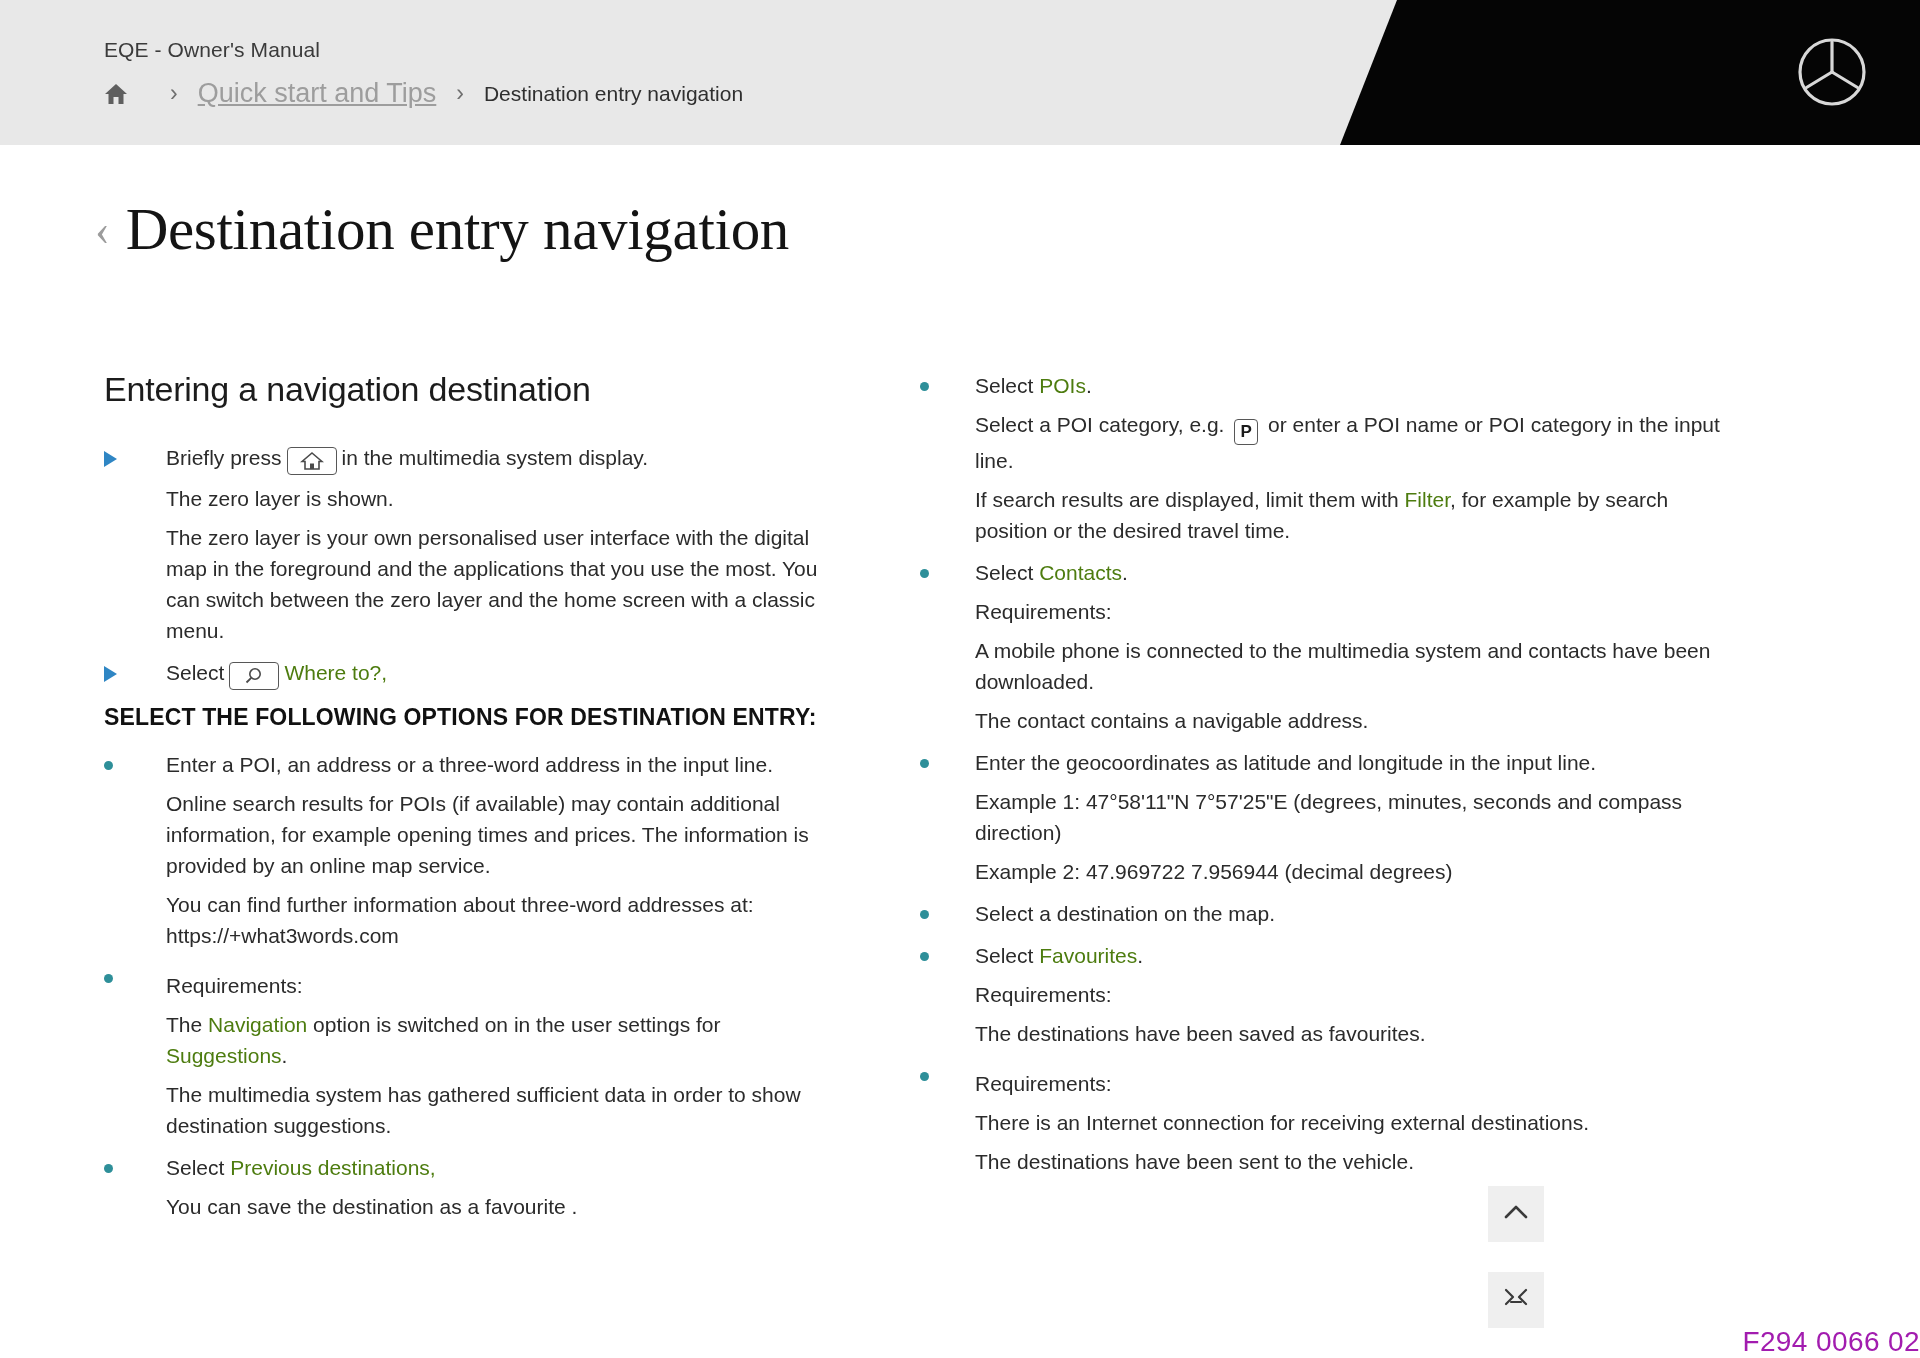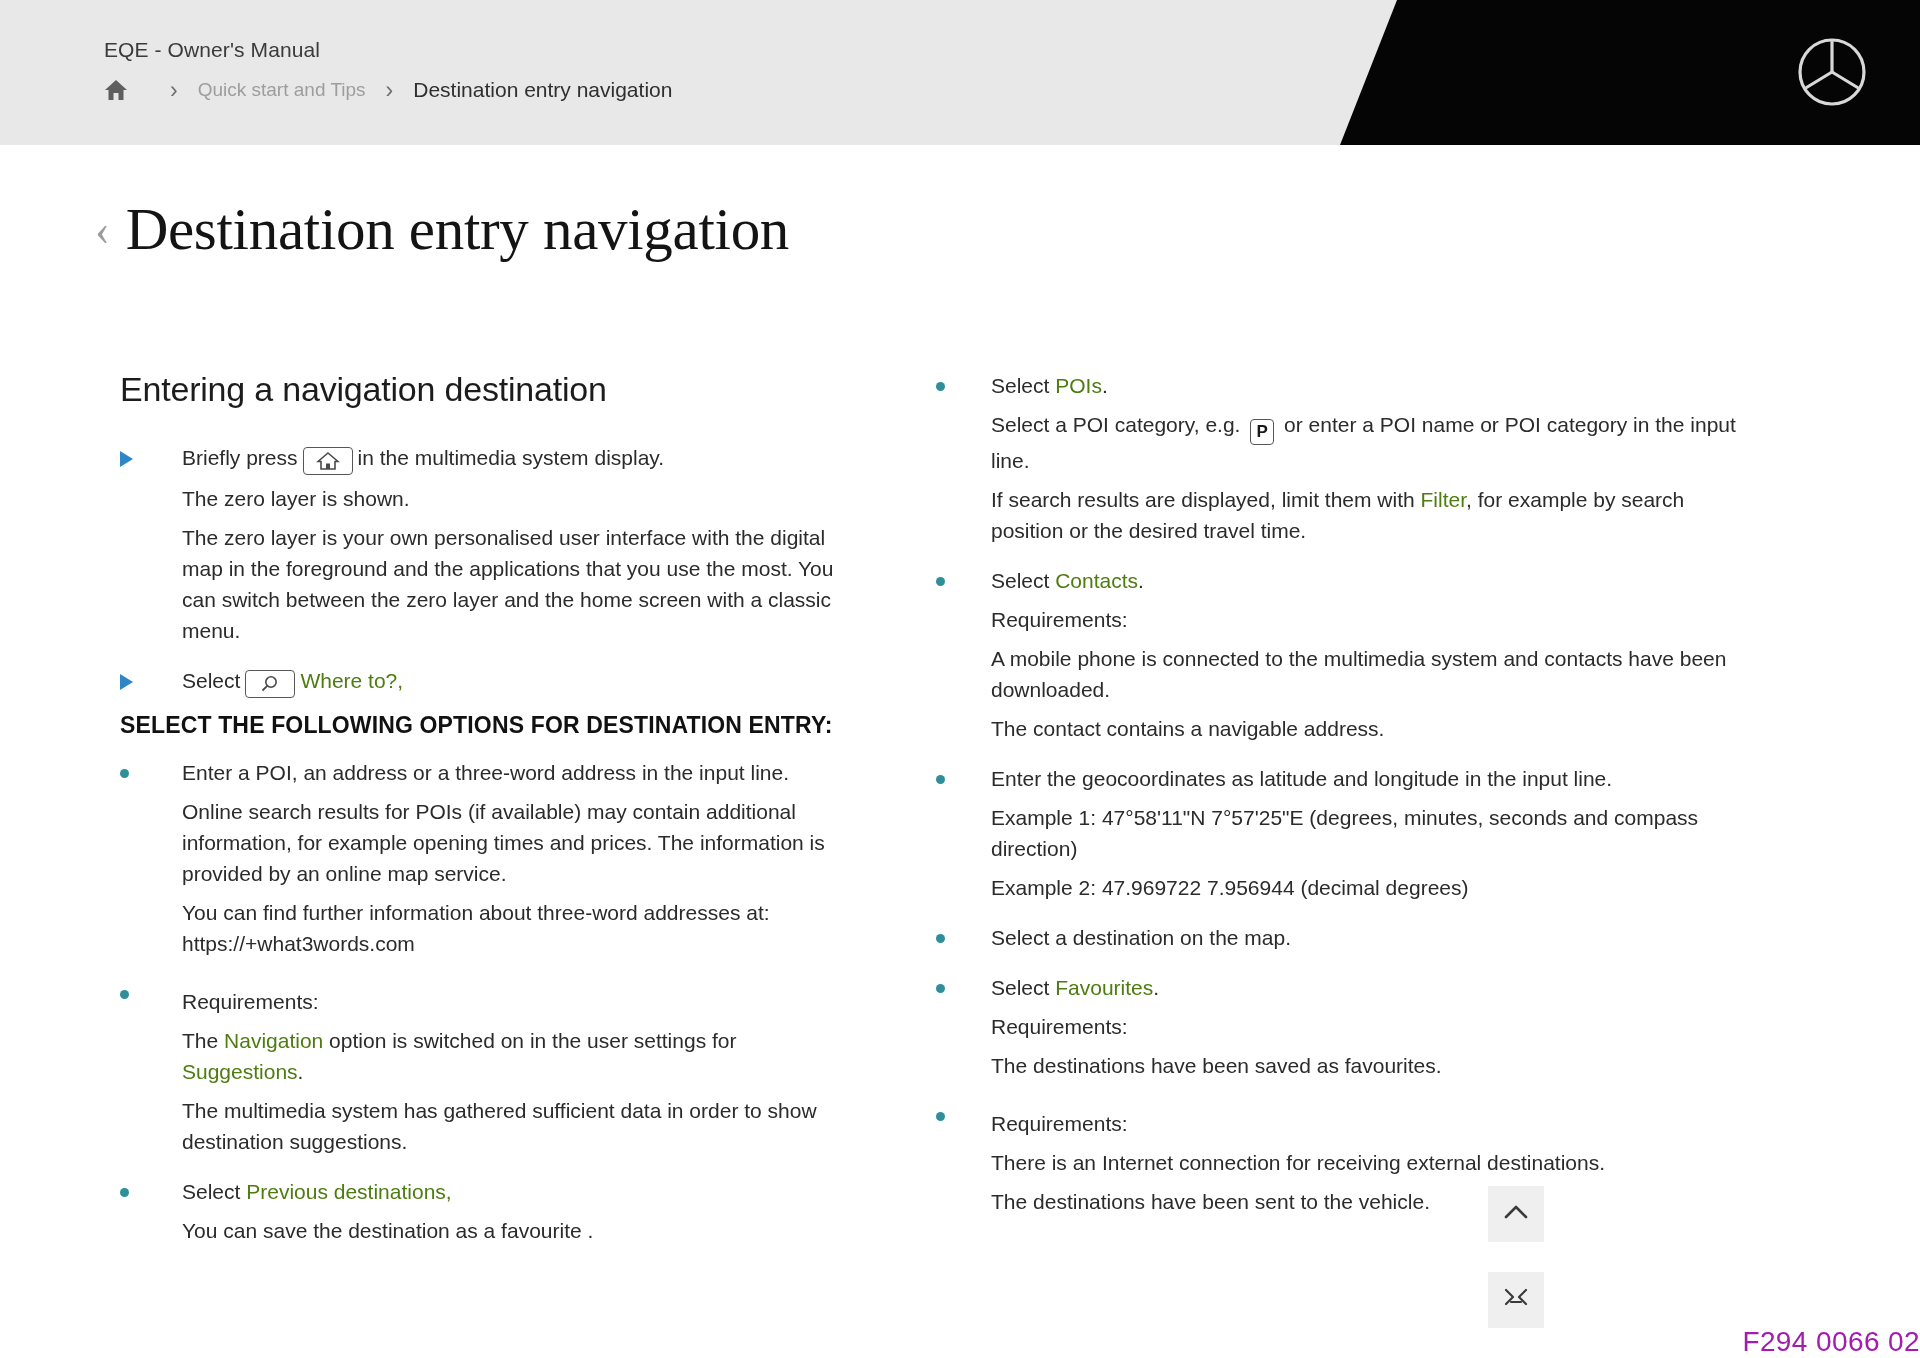--- a/index.html
+++ b/index.html
@@ -32,21 +32,21 @@
   .breadcrumb {
     position: absolute; left: 104px; top: 78px;
     display: flex; align-items: center; gap: 0;
     white-space: nowrap;
   }
   .crumb-home { display: inline-flex; align-items: center; margin-right: 22px; }
   .crumb-sep {
     color: #6f6f6f; font-size: 23px; margin: 0 20px;
     line-height: 1; font-weight: 300;
   }
-  .crumb-muted { color: #9d9d9d; font-size: 19px; }
+  .crumb-muted { color: #9d9d9d; font-size: 27px; text-decoration: underline; }
   .crumb-current { color: #2f2f2f; font-size: 21px; }
   .star-logo { position: absolute; right: 52px; top: 36px; }
 
   
   .title-row {
     position: absolute; left: 95px; top: 200px;
     display: flex; align-items: baseline; gap: 16px;
   }
   .back-chevron {
     font-size: 44px; color: #9c9c9c; font-weight: 300;
@@ -55,21 +55,21 @@
   }
   .page-title {
     font-family: "Liberation Serif", serif;
     font-size: 59px; color: #141414; font-weight: 400;
     letter-spacing: -.3px; line-height: 1;
   }
 
   
   .columns {
     position: absolute; top: 370px; left: 0;
-    width: 1920px; display: flex; gap: 0; padding-left: 16px;
+    width: 1920px; display: flex; gap: 0;
   }
   .col-left { width: 920px; padding-left: 104px; padding-right: 95px; }
   .col-right { width: 900px; padding-right: 100px; }
 
   .section-head {
     font-size: 34px; color: #1c1c1c; font-weight: 400;
     letter-spacing: -.2px; margin-bottom: 33px;
   }
 
   
@@ -88,21 +88,21 @@
   .dot {
     width: 9px; height: 9px; border-radius: 50%;
     background: #2e8f99; margin-top: 3px;
   }
   .body { flex: 1; }
   .line {
     font-size: 21px; line-height: 31px; color: #2b2b2b;
     margin-bottom: 0;
   }
   .para { font-size: 21px; line-height: 31px; color: #2b2b2b; margin-top: 8px; }
-  .gap-top { margin-top: 19px; }
+  .gap-top { margin-top: 11px; }
   .link { color: #4d7c0f; }
 
   .options-head {
     font-size: 23px; font-weight: 700; color: #111;
     letter-spacing: .15px; margin: 14px 0 18px 0;
   }
 
   
   .icon-box {
     display: inline-flex; align-items: center; justify-content: center;

